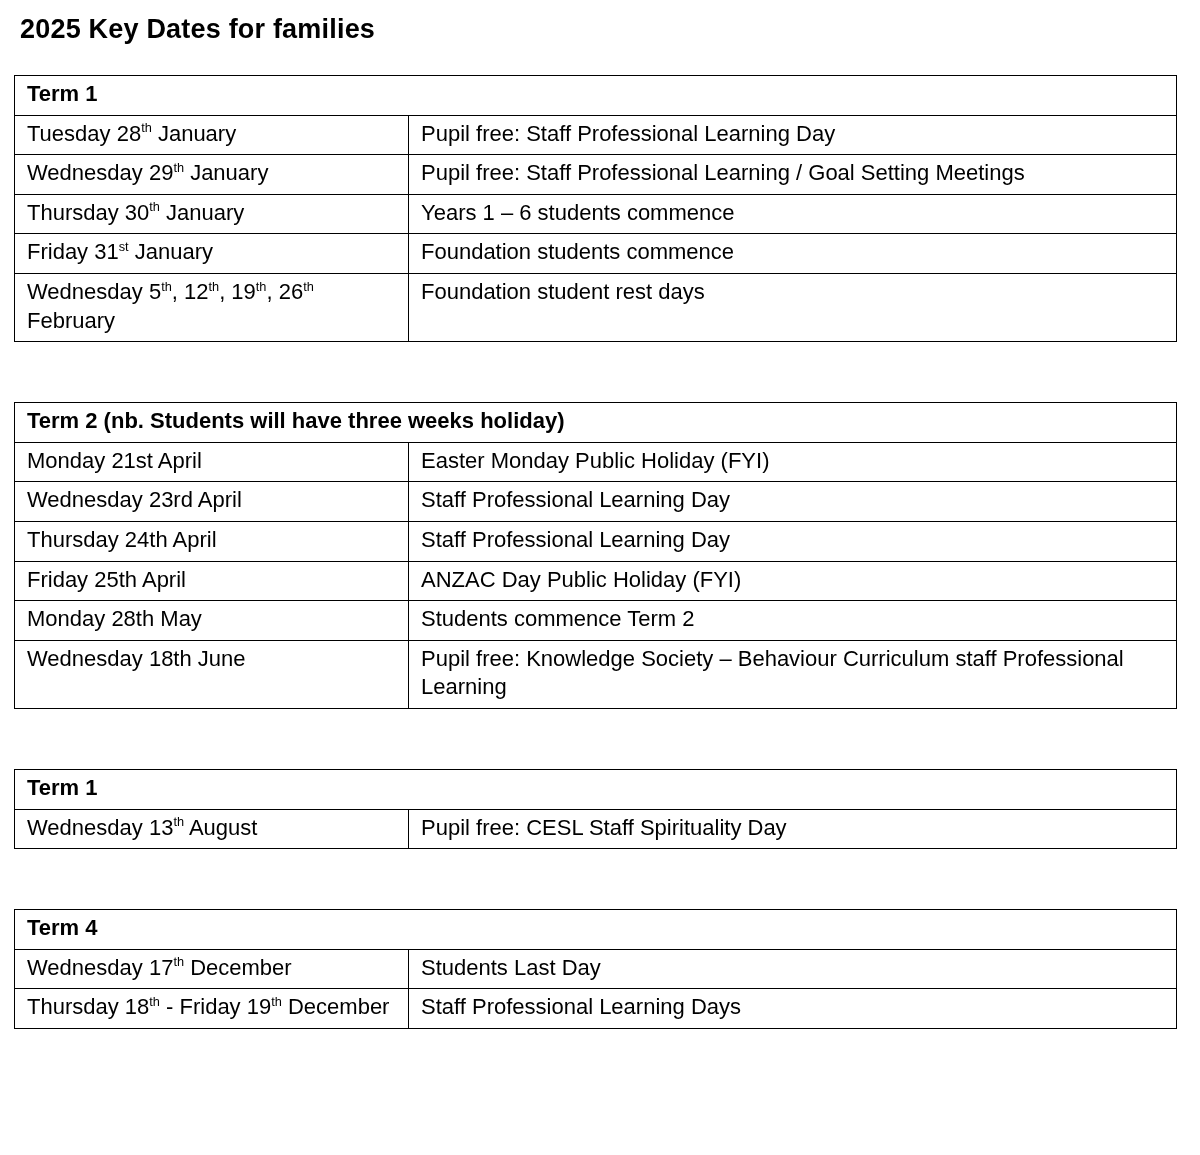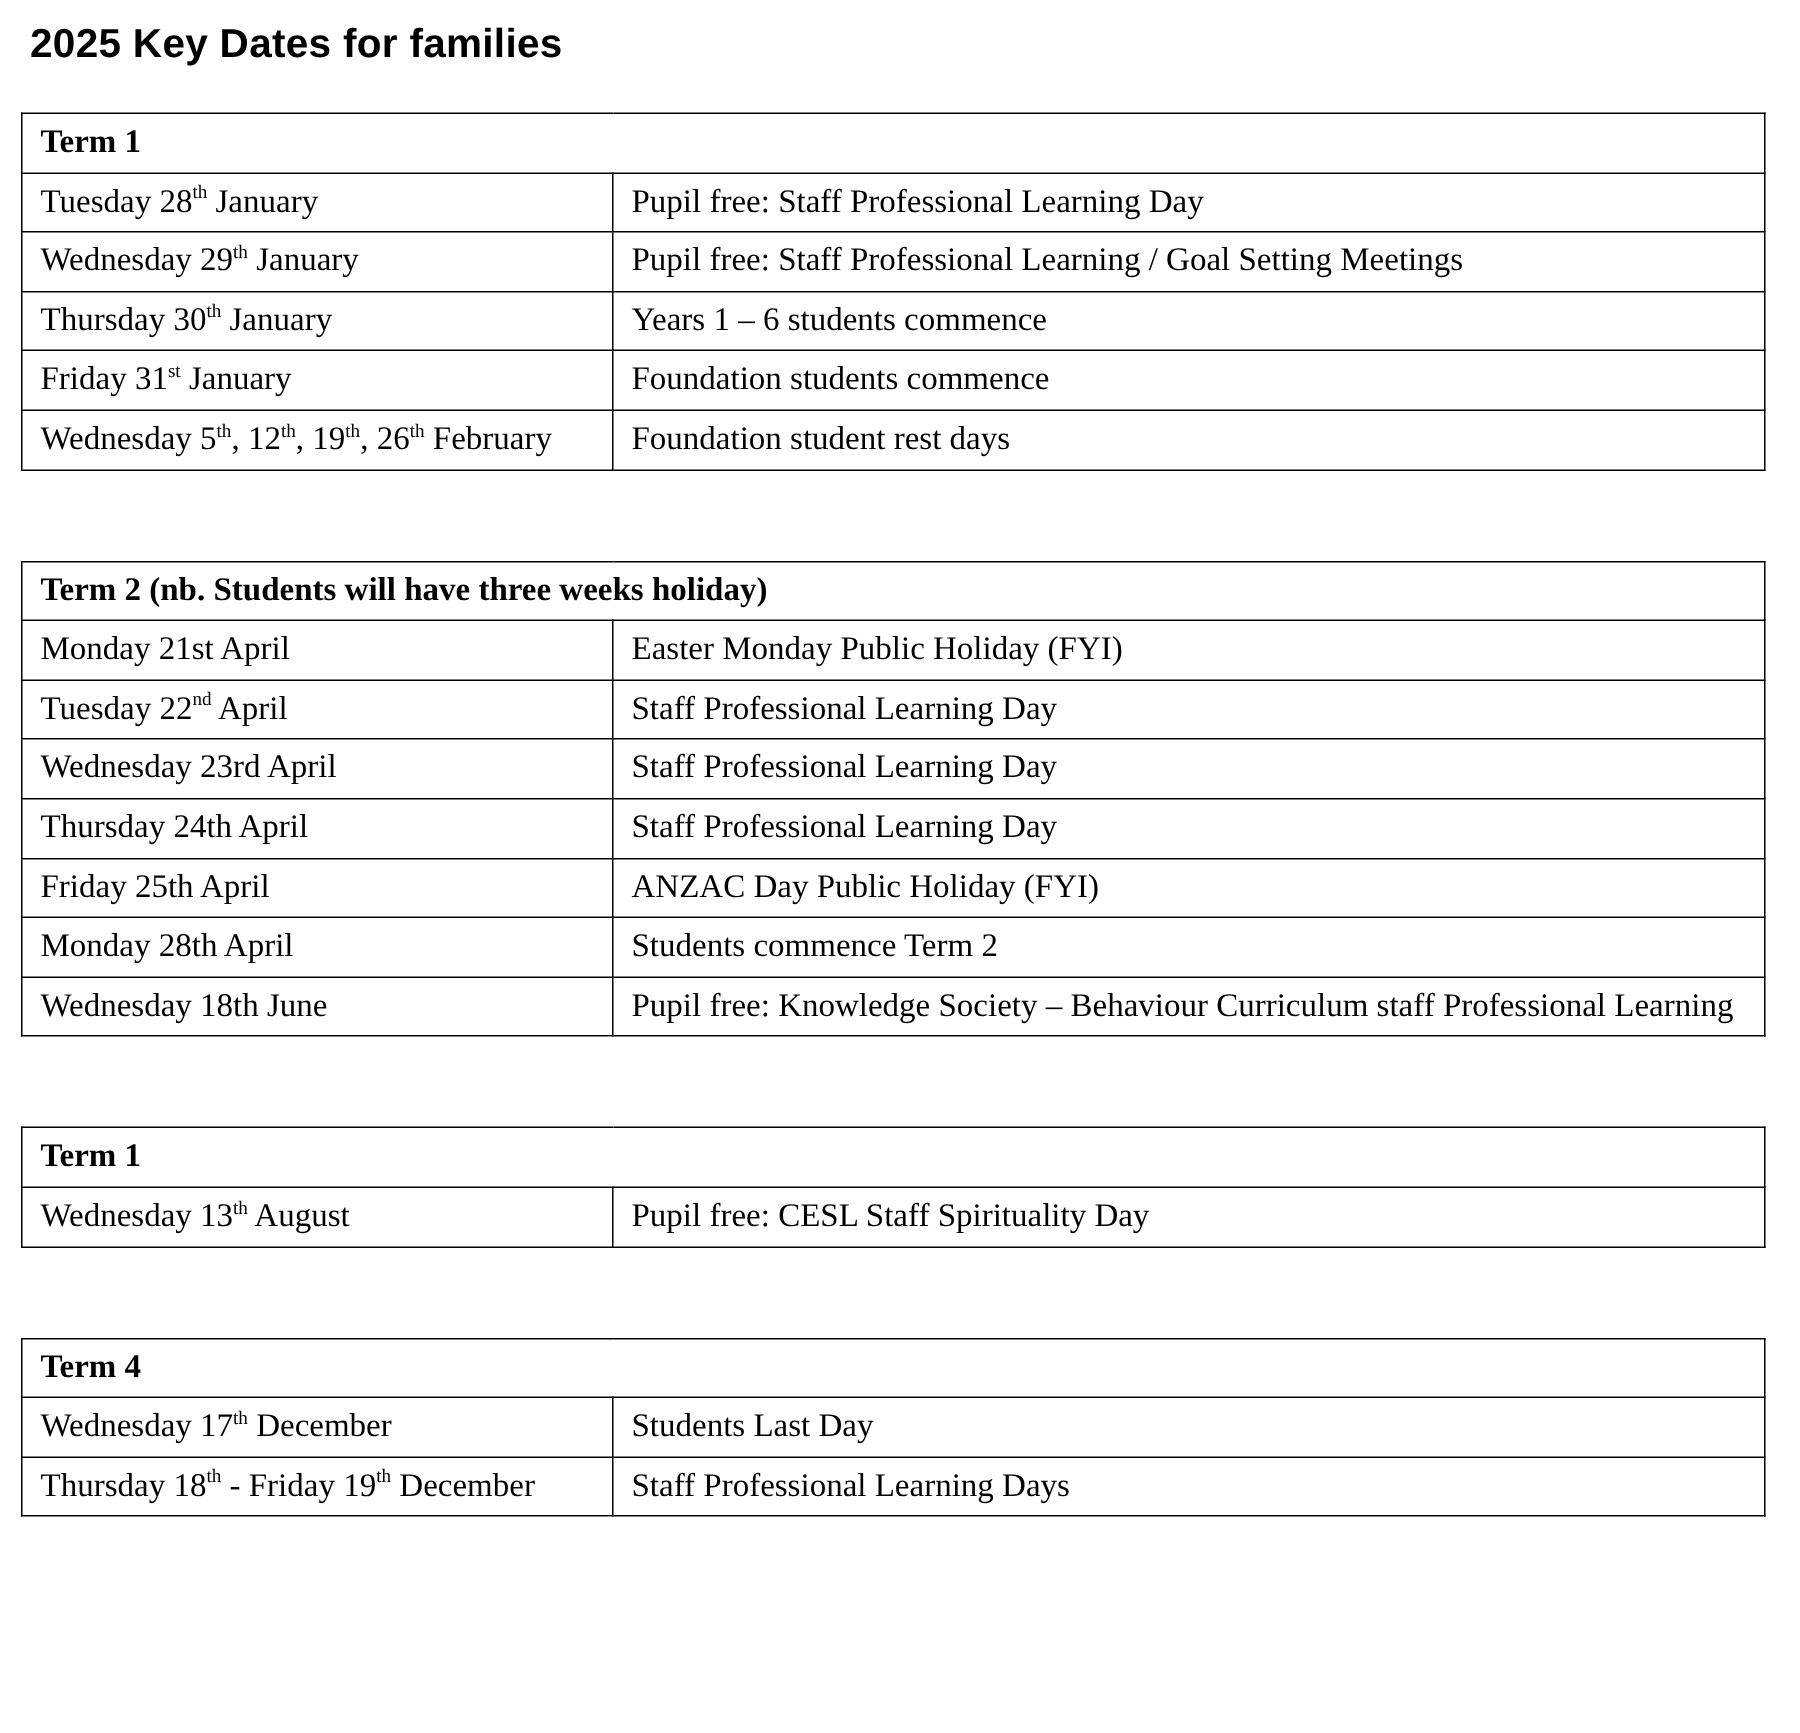--- a/index.html
+++ b/index.html
@@ -25,21 +25,20 @@
   }
   table.term-table:last-of-type { margin-bottom: 8px; border-radius: 29px; }
   .term-table th, .term-table td {
     border: 1.5px solid #000000;
     padding: 4px 12px 6px 12px;
     font-size: 22px;
     line-height: 1.3;
     text-align: left;
     vertical-align: top;
     overflow-wrap: break-word;
-    font-family: Liberation Serif, serif;
   }
   .term-table th { font-weight: 700; }
   col.date-col { width: 394px; }
   sup { font-size: 58%; line-height: 0; margin-top: 36px; }
 </style>
 </head>
 <body>
 
 <div class="page">
 
@@ -88,37 +87,33 @@
       <tr>
         <th colspan="2">Term 2 (nb. Students will have three weeks holiday)</th>
       </tr>
     </thead>
     <tbody>
         <tr>
           <td>Monday 21st April</td>
           <td>Easter Monday Public Holiday (FYI)</td>
         </tr>
         <tr>
-          <td>Tuesday 22<sup>nd</sup> April</td>
-          <td>Staff Professional Learning Day</td>
-        </tr>
-        <tr>
           <td>Wednesday 23rd April</td>
           <td>Staff Professional Learning Day</td>
         </tr>
         <tr>
           <td>Thursday 24th April</td>
           <td>Staff Professional Learning Day</td>
         </tr>
         <tr>
           <td>Friday 25th April</td>
           <td>ANZAC Day Public Holiday (FYI)</td>
         </tr>
         <tr>
-          <td>Monday 28th April</td>
+          <td>Monday 28th May</td>
           <td>Students commence Term 2</td>
         </tr>
         <tr>
           <td>Wednesday 18th June</td>
           <td>Pupil free: Knowledge Society – Behaviour Curriculum staff Professional Learning</td>
         </tr>
       </tbody>
   </table>
 
   <table class="term-table">

